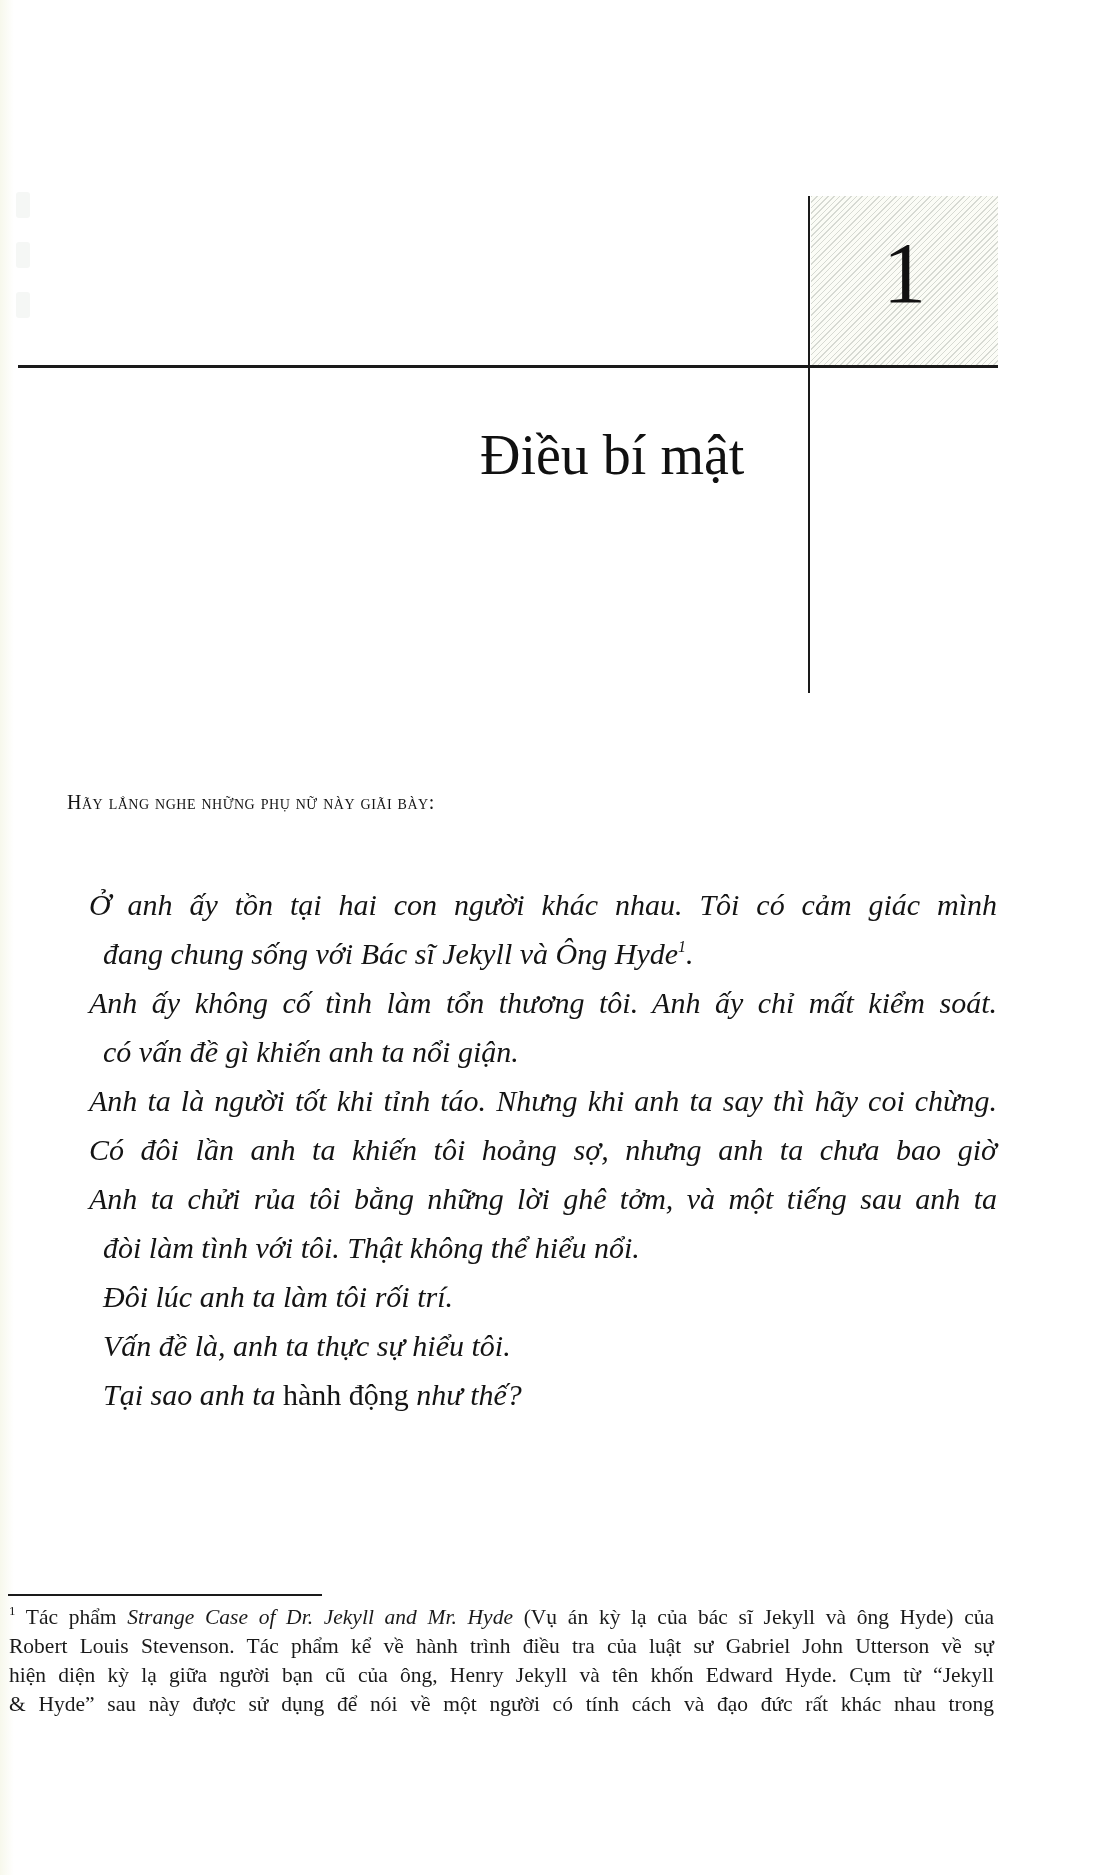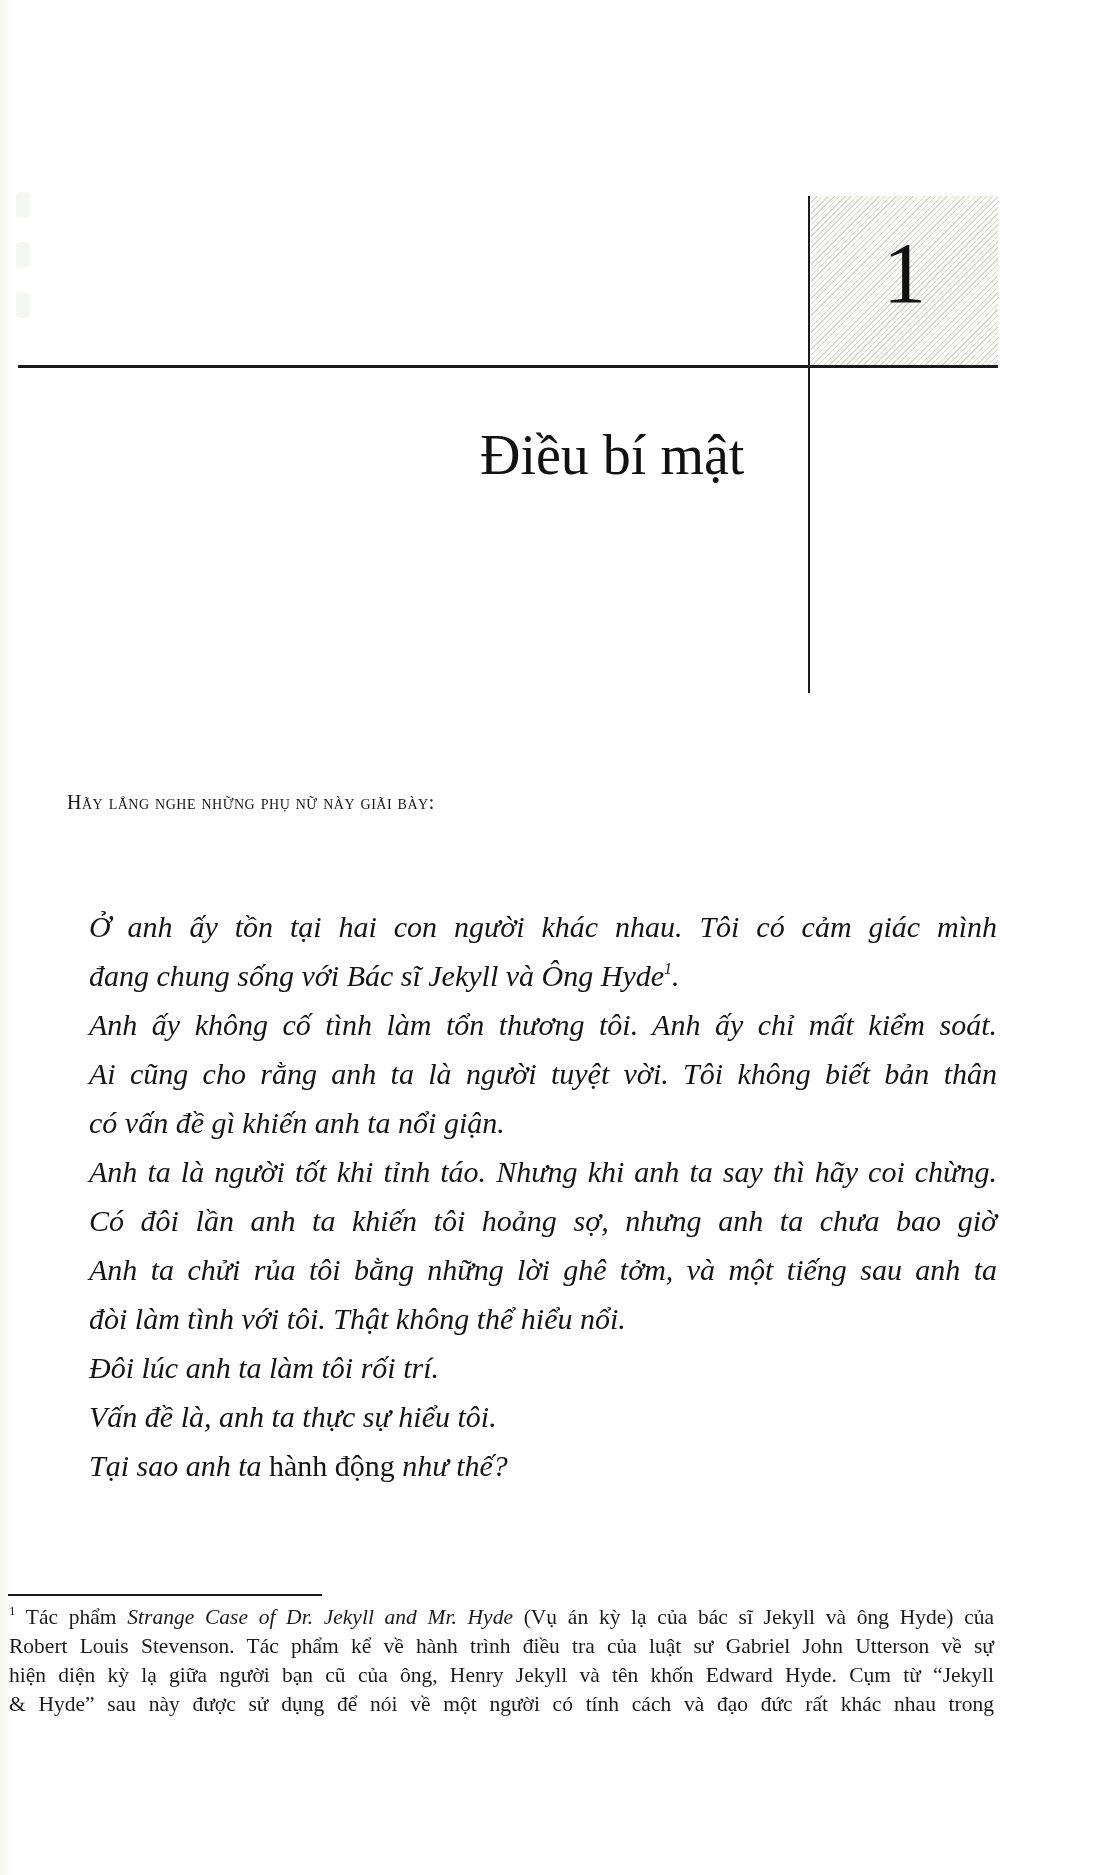--- a/index.html
+++ b/index.html
@@ -86,36 +86,37 @@
       font-size: 20px;
       line-height: 36px;
       font-variant: small-caps;
       letter-spacing: 0.5px;
       color: #141414;
       white-space: nowrap;
     }
     .quotes {
       position: absolute;
       left: 89px;
-      top: 902px;
+      top: 880px;
       width: 908px;
       font-size: 30px;
       line-height: 49px;
       font-style: italic;
       color: #141414;
     }
     .quote-line {
       display: block;
       white-space: nowrap;
       text-align: justify;
       text-align-last: justify;
     }
     .quote-line.ragged {
       text-align: left;
       text-align-last: left;
+      margin-left: 14px;
     }
     .roman { font-style: normal; }
     sup.fn-ref {
       font-size: 16px;
       line-height: 0;
       vertical-align: 12px;
     }
     .fn-rule {
       position: absolute;
       left: 8px;
@@ -165,21 +166,20 @@
 <div class="v-rule"></div>
 
 <h1 class="chapter-title" style="margin:0;font-weight:normal;">Điều bí mật</h1>
 
 <div class="lead-in">Hãy lắng nghe những phụ nữ này giãi bày:</div>
 
 <div class="quotes">
   <span class="quote-line">Ở anh ấy tồn tại hai con người khác nhau. Tôi có cảm giác mình</span>
   <span class="quote-line ragged"><span>đang chung sống với Bác sĩ Jekyll và Ông Hyde</span><sup class="fn-ref">1</sup><span>.</span></span>
   <span class="quote-line">Anh ấy không cố tình làm tổn thương tôi. Anh ấy chỉ mất kiểm soát.</span>
-  <span class="quote-line">Ai cũng cho rằng anh ta là người tuyệt vời. Tôi không biết bản thân</span>
   <span class="quote-line ragged">có vấn đề gì khiến anh ta nổi giận.</span>
   <span class="quote-line">Anh ta là người tốt khi tỉnh táo. Nhưng khi anh ta say thì hãy coi chừng.</span>
   <span class="quote-line">Có đôi lần anh ta khiến tôi hoảng sợ, nhưng anh ta chưa bao giờ</span>
   <span class="quote-line">Anh ta chửi rủa tôi bằng những lời ghê tởm, và một tiếng sau anh ta</span>
   <span class="quote-line ragged">đòi làm tình với tôi. Thật không thể hiểu nổi.</span>
   <span class="quote-line ragged">Đôi lúc anh ta làm tôi rối trí.</span>
   <span class="quote-line ragged">Vấn đề là, anh ta thực sự hiểu tôi.</span>
   <span class="quote-line ragged"><span>Tại sao anh ta</span><span class="roman"> hành động </span><span>như thế?</span></span>
 </div>
 

